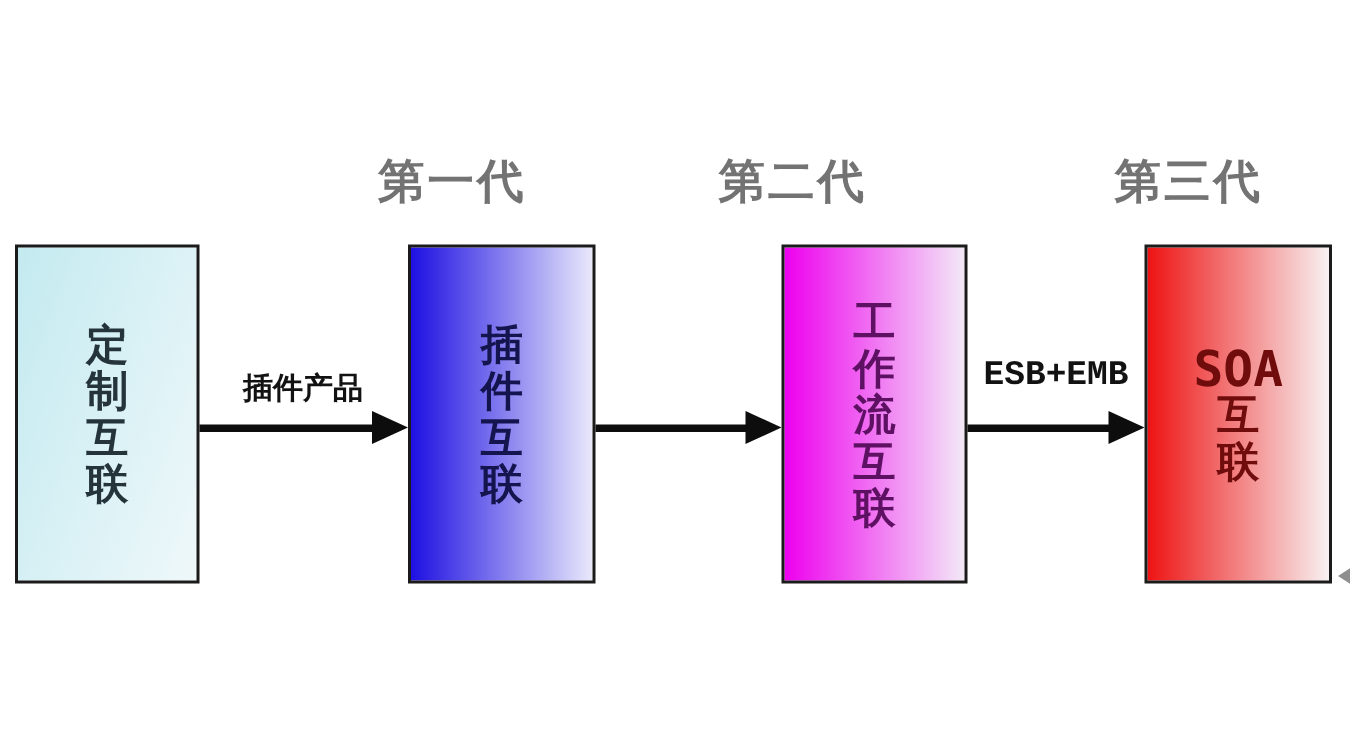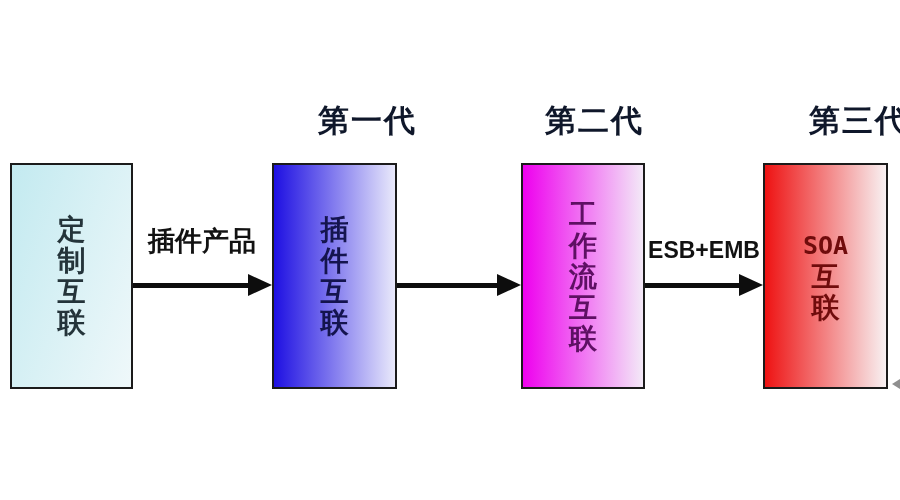--- a/index.html
+++ b/index.html
@@ -12,24 +12,24 @@
     position: relative;
     width: 900px;
     height: 500px;
     background: #ffffff;
     overflow: hidden;
   }
   .gen-title {
     position: absolute;
     top: 100px;
     height: 40px;
-    text-align: right;
+    text-align: left;
     font-size: 31px;
     font-weight: bold;
-    color: #0f172a;
+    color: #737373;
     letter-spacing: 2px;
     white-space: nowrap;
   }
   .box {
     position: absolute;
     top: 163px;
     height: 222px;
     border: 2px solid #1b1b1b;
     display: flex;
     flex-direction: column;
@@ -38,21 +38,21 @@
   }
   .box .line {
     font-size: 28px;
     font-weight: bold;
     line-height: 31px;
     text-align: center;
     white-space: nowrap;
   }
   .box .line.latin {
     font-family: "DejaVu Sans Mono", "Liberation Mono", monospace;
-    font-size: 25px;
+    font-size: 33px;
   }
   .arrow {
     position: absolute;
     top: 274px;
   }
   .arrow .shaft {
     position: absolute;
     left: 0;
     top: 9px;
     height: 5px;
@@ -62,30 +62,30 @@
     position: absolute;
     top: 0;
     width: 0;
     height: 0;
     border-top: 11.5px solid transparent;
     border-bottom: 11.5px solid transparent;
     border-left: 24px solid #0d0d0d;
   }
   .arrow-label {
     position: absolute;
-    top: 223px;
+    top: 245px;
     height: 32px;
     text-align: center;
-    font-size: 27px;
+    font-size: 20px;
     font-weight: bold;
     color: #121212;
     white-space: nowrap;
   }
   .arrow-label.latin {
-    font-family: Liberation Sans, sans-serif;
+    font-family: Liberation Mono, monospace;
     font-size: 23px;
     top: 237px;
   }
   .edge-artifact {
     position: absolute;
     right: -3px;
     top: 377px;
     width: 0;
     height: 0;
     border-top: 7px solid transparent;

